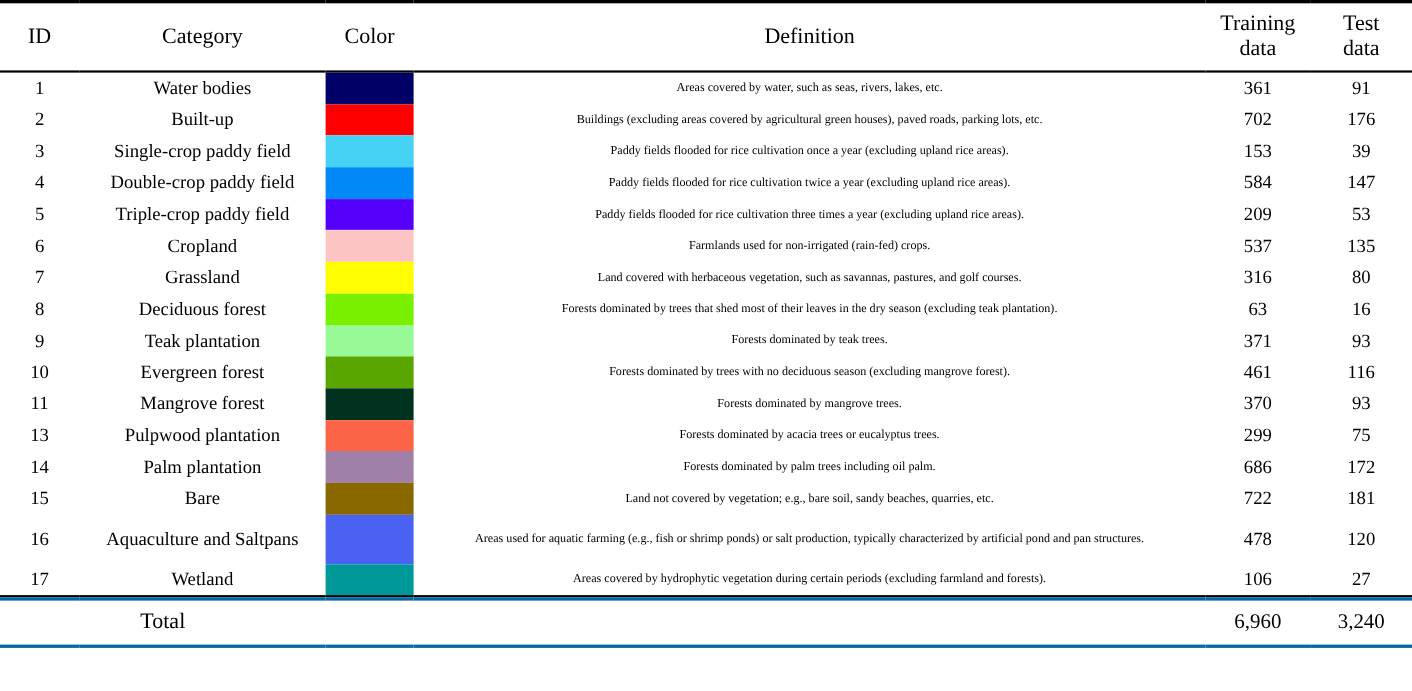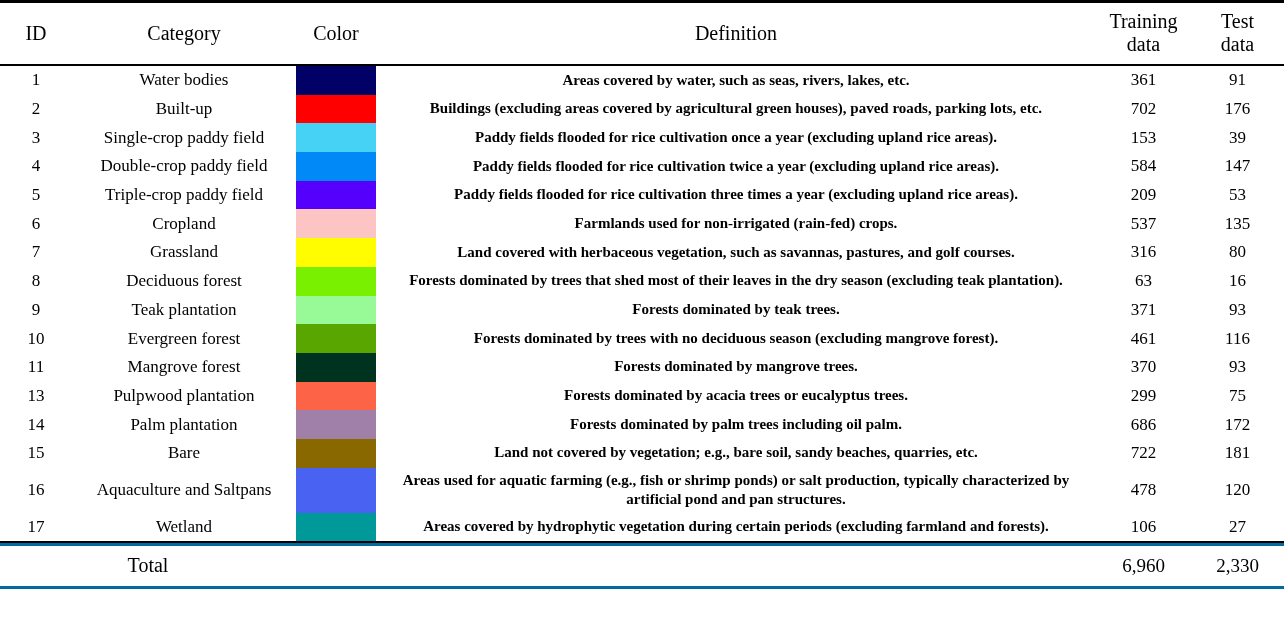--- a/index.html
+++ b/index.html
@@ -68,24 +68,23 @@
   }
 
   tbody td.id-cell {
     font-size: 17px;
   }
   tbody td.cat-cell {
     font-size: 17px;
     white-space: nowrap;
   }
   tbody td.def-cell {
-    font-size: 15px;
+    font-size: 11px;
     padding-left: 4px;
     padding-right: 4px;
-    font-weight: bold;
   }
   tbody td.num-cell {
     font-size: 17px;
   }
 
   
   td.color-cell {
     padding: 0;
     vertical-align: top;
     line-height: 0;
@@ -327,17 +326,17 @@
 
     <tfoot>
       <tr class="mid-rule">
         <td colspan="6"></td>
       </tr>
       <tr>
         <td class="total-label" colspan="2">Total</td>
         <td></td>
         <td></td>
         <td class="total-num">6,960</td>
-        <td class="total-num">2,330</td>
+        <td class="total-num">3,240</td>
       </tr>
     </tfoot>
   </table>
 </div>
 
 </body></html>

